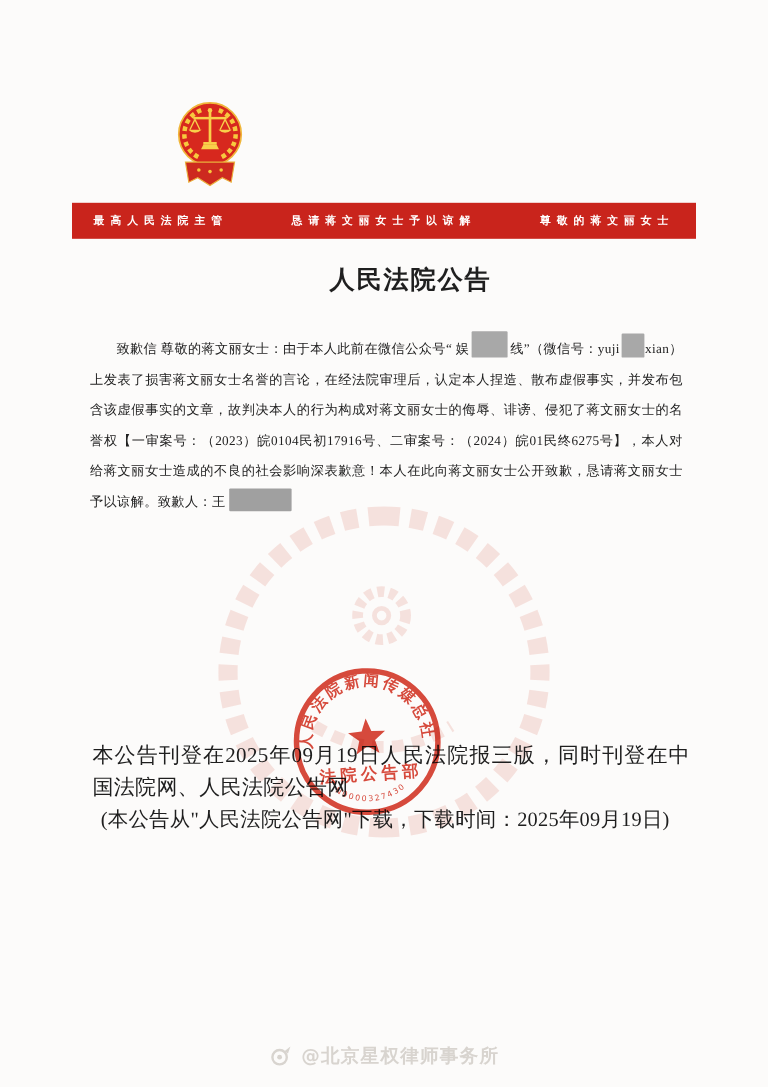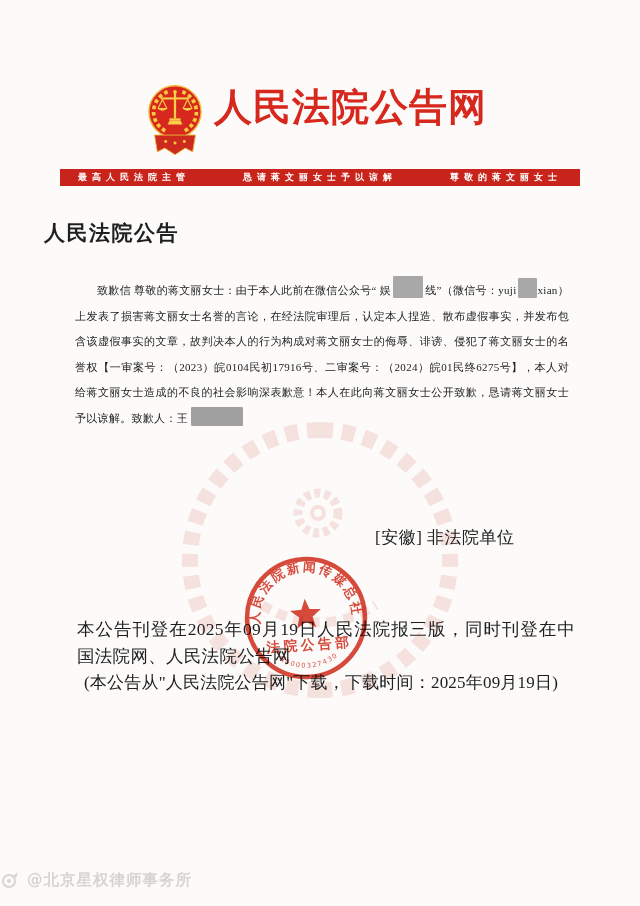--- a/index.html
+++ b/index.html
@@ -17,35 +17,35 @@
     font-weight:bold; font-size:38px; line-height:38px; letter-spacing:1px;
     color:#d7281e; white-space:nowrap;
   }
   .site-subtitle {
     position:absolute; left:216px; top:133px;
     font-family:"DejaVu Sans","Liberation Sans",sans-serif;
     font-weight:bold; font-size:13.5px; letter-spacing:0.6px;
     color:#d7281e; white-space:nowrap;
   }
   .banner {
-    position:absolute; left:60px; top:169px; width:520px; height:17px;
+    position:absolute; left:60px; top:169px; width:520px; height:30px;
     background:#c9241c; color:#ffffff;
     display:flex; justify-content:space-between; align-items:center;
     padding:0 18px;
     font-family:"DejaVu Sans","Liberation Sans",sans-serif;
     font-size:9px; font-weight:bold;
   }
   .banner span { letter-spacing:5px; white-space:nowrap; }
 
   
   .bg-emblem { position:absolute; left:170px; top:395px; width:300px; height:330px; opacity:0.30; z-index:0; }
 
   
   .doc-title {
-    position:absolute; left:0; top:219px; width:640px; text-align:left;
+    position:absolute; left:0; top:219px; width:640px; text-align:center;
     font-size:21px; font-weight:600; letter-spacing:1.5px; color:#1f1f1f; z-index:1;padding-left:44px;
   }
   .body-text {
     position:absolute; left:75px; top:276px; width:494px;
     font-size:11px; line-height:25.6px; letter-spacing:0.3px;
     color:#222222; text-align:justify; text-indent:2em; z-index:1;
   }
   .redact { display:inline-block; background:#a8a8a8; vertical-align:-4px; border-radius:1px; }
   .redact-1 { width:30px; height:22px; margin:0 2px; }
   .redact-2 { width:19px; height:20px; margin:0 1px; }
@@ -67,21 +67,21 @@
 
   
   .seal {
     position:absolute; left:240px; top:552px; width:132px; height:132px;
     z-index:2; mix-blend-mode:multiply; opacity:0.92; transform:rotate(-4deg);
   }
 
   
   .footer-watermark {
     position:absolute; left:0; right:0; top:866px; height:28px;
-    display:flex; justify-content:flex-start; align-items:center; gap:7px;
+    display:flex; justify-content:center; align-items:center; gap:7px;
     color:#d8d4cf; z-index:1;
   }
   .footer-watermark .wm-text {
     font-family:"DejaVu Sans","Liberation Sans",sans-serif;
     font-size:15.5px; font-weight:bold; letter-spacing:1px;
   }
 </style>
 </head>
 <body>
 
@@ -111,34 +111,32 @@
       <path d="M39.5 27 Q45.5 32.5 51.5 27 Z" stroke="none"></path>
       <rect x="26" y="38" width="12" height="2.5" stroke="none"></rect>
       <path d="M26 40.5 L38 40.5 L40 44.5 L24 44.5 Z" stroke="none"></path>
     </g>
     <path d="M10 56 L54 56 L51 74 L43 70 L32 77 L21 70 L13 74 Z" fill="#cd2a1f" stroke="#eab03c" stroke-width="1"></path>
     <circle cx="22" cy="63" r="1.6" fill="#f7c93e"></circle>
     <circle cx="32" cy="64.5" r="1.6" fill="#f7c93e"></circle>
     <circle cx="42" cy="63" r="1.6" fill="#f7c93e"></circle>
   </svg>
 
-  <div class="site-title">人民法院公告网</div>
 
   <div class="banner">
     <span>最高人民法院主管</span>
     <span>恳请蒋文丽女士予以谅解</span>
     <span>尊敬的蒋文丽女士</span>
   </div>
 
   <div class="doc-title">人民法院公告</div>
 
   <div class="body-text"><span>致歉信 尊敬的蒋文丽女士：由于本人此前在微信公众号“ 娱</span><span class="redact redact-1"></span><span>线”（微信号：yuji</span><span class="redact redact-2"></span><span>xian）上发表了损害蒋文丽女士名誉的言论，在经法院审理后，认定本人捏造、散布虚假事实，并发布包含该虚假事实的文章，故判决本人的行为构成对蒋文丽女士的侮辱、诽谤、侵犯了蒋文丽女士的名誉权【一审案号：（2023）皖0104民初17916号、二审案号：（2024）皖01民终6275号】，本人对给蒋文丽女士造成的不良的社会影响深表歉意！本人在此向蒋文丽女士公开致歉，恳请蒋文丽女士予以谅解。致歉人：王</span><span class="redact redact-3"></span>
   </div>
 
-  <div class="issuer-label">[安徽] 非法院单位</div>
 
   <div class="publication-note">本公告刊登在2025年09月19日人民法院报三版，同时刊登在中国法院网、人民法院公告网</div>
   <div class="download-note">(本公告从"人民法院公告网"下载，下载时间：2025年09月19日)</div>
 
   <svg class="seal" viewBox="0 0 130 130">
     <defs>
       <path id="sealArcTop" d="M 20.6 76.9 A 46 46 0 1 1 109.4 76.9" fill="none"></path>
       <path id="sealArcBottom" d="M 36.9 105.1 A 49 49 0 0 0 93.1 105.1" fill="none"></path>
     </defs>
     <circle cx="65" cy="65" r="58" fill="none" stroke="#d63b2c" stroke-width="4.5"></circle>

